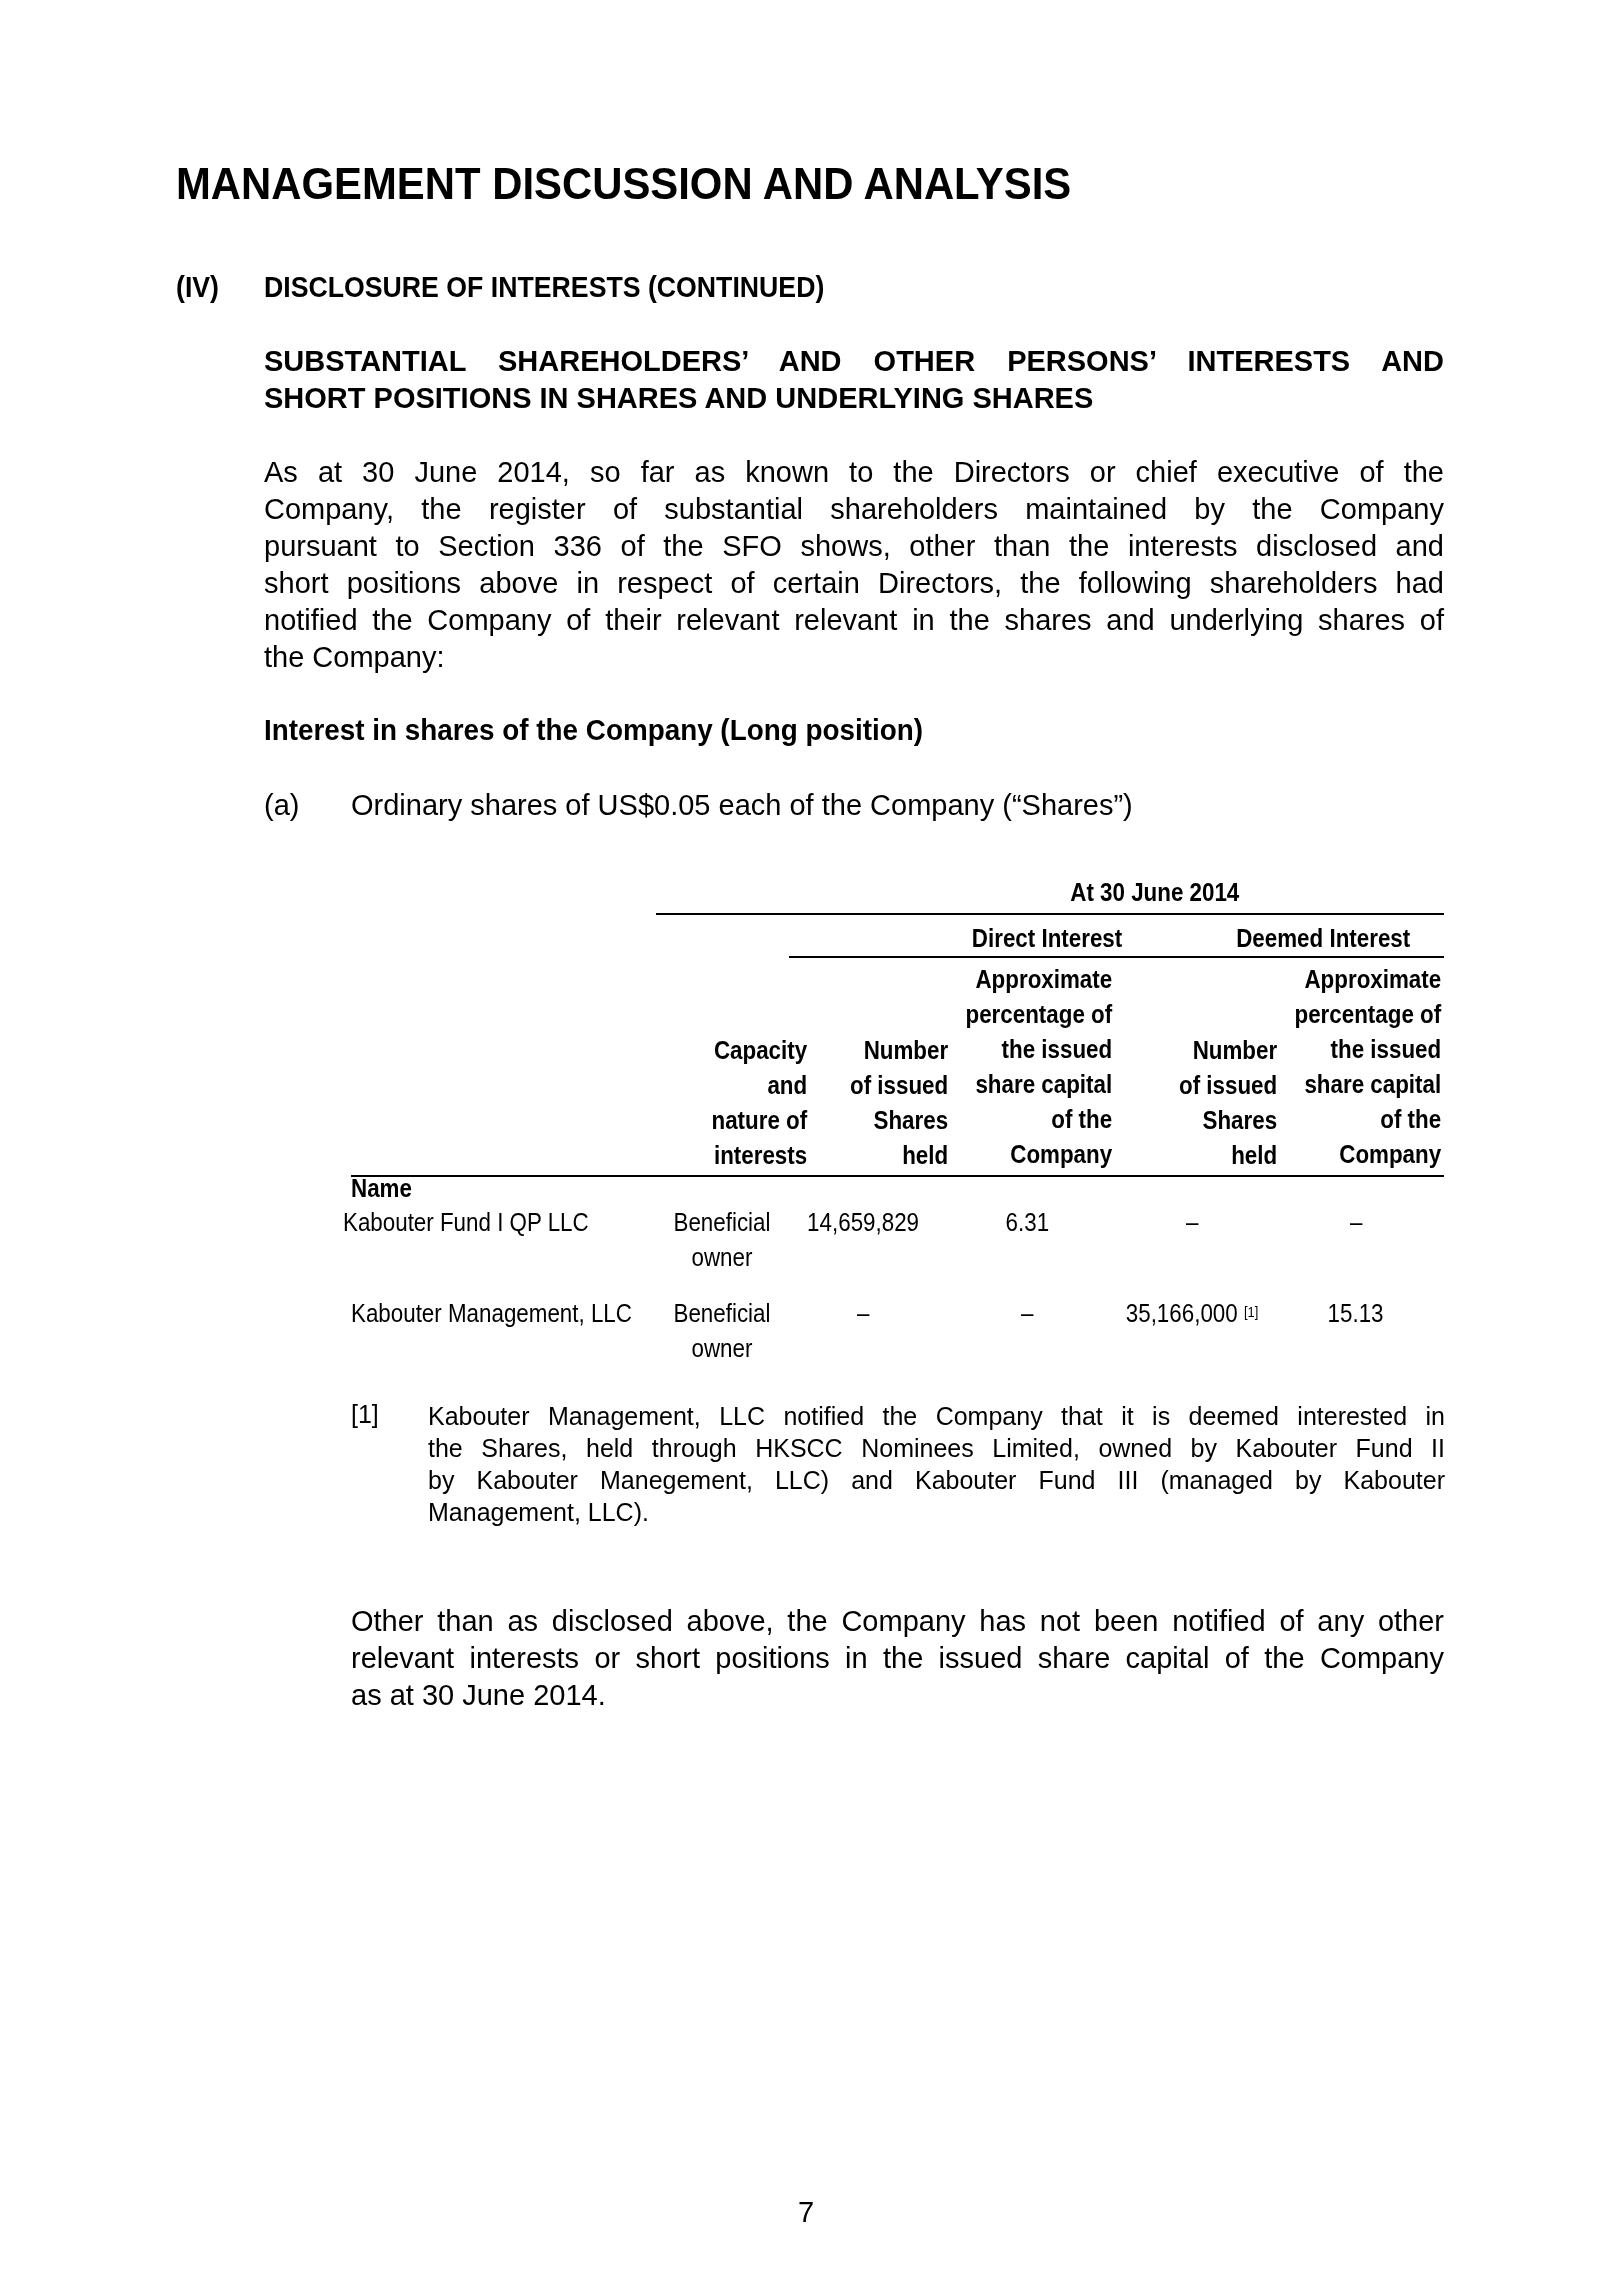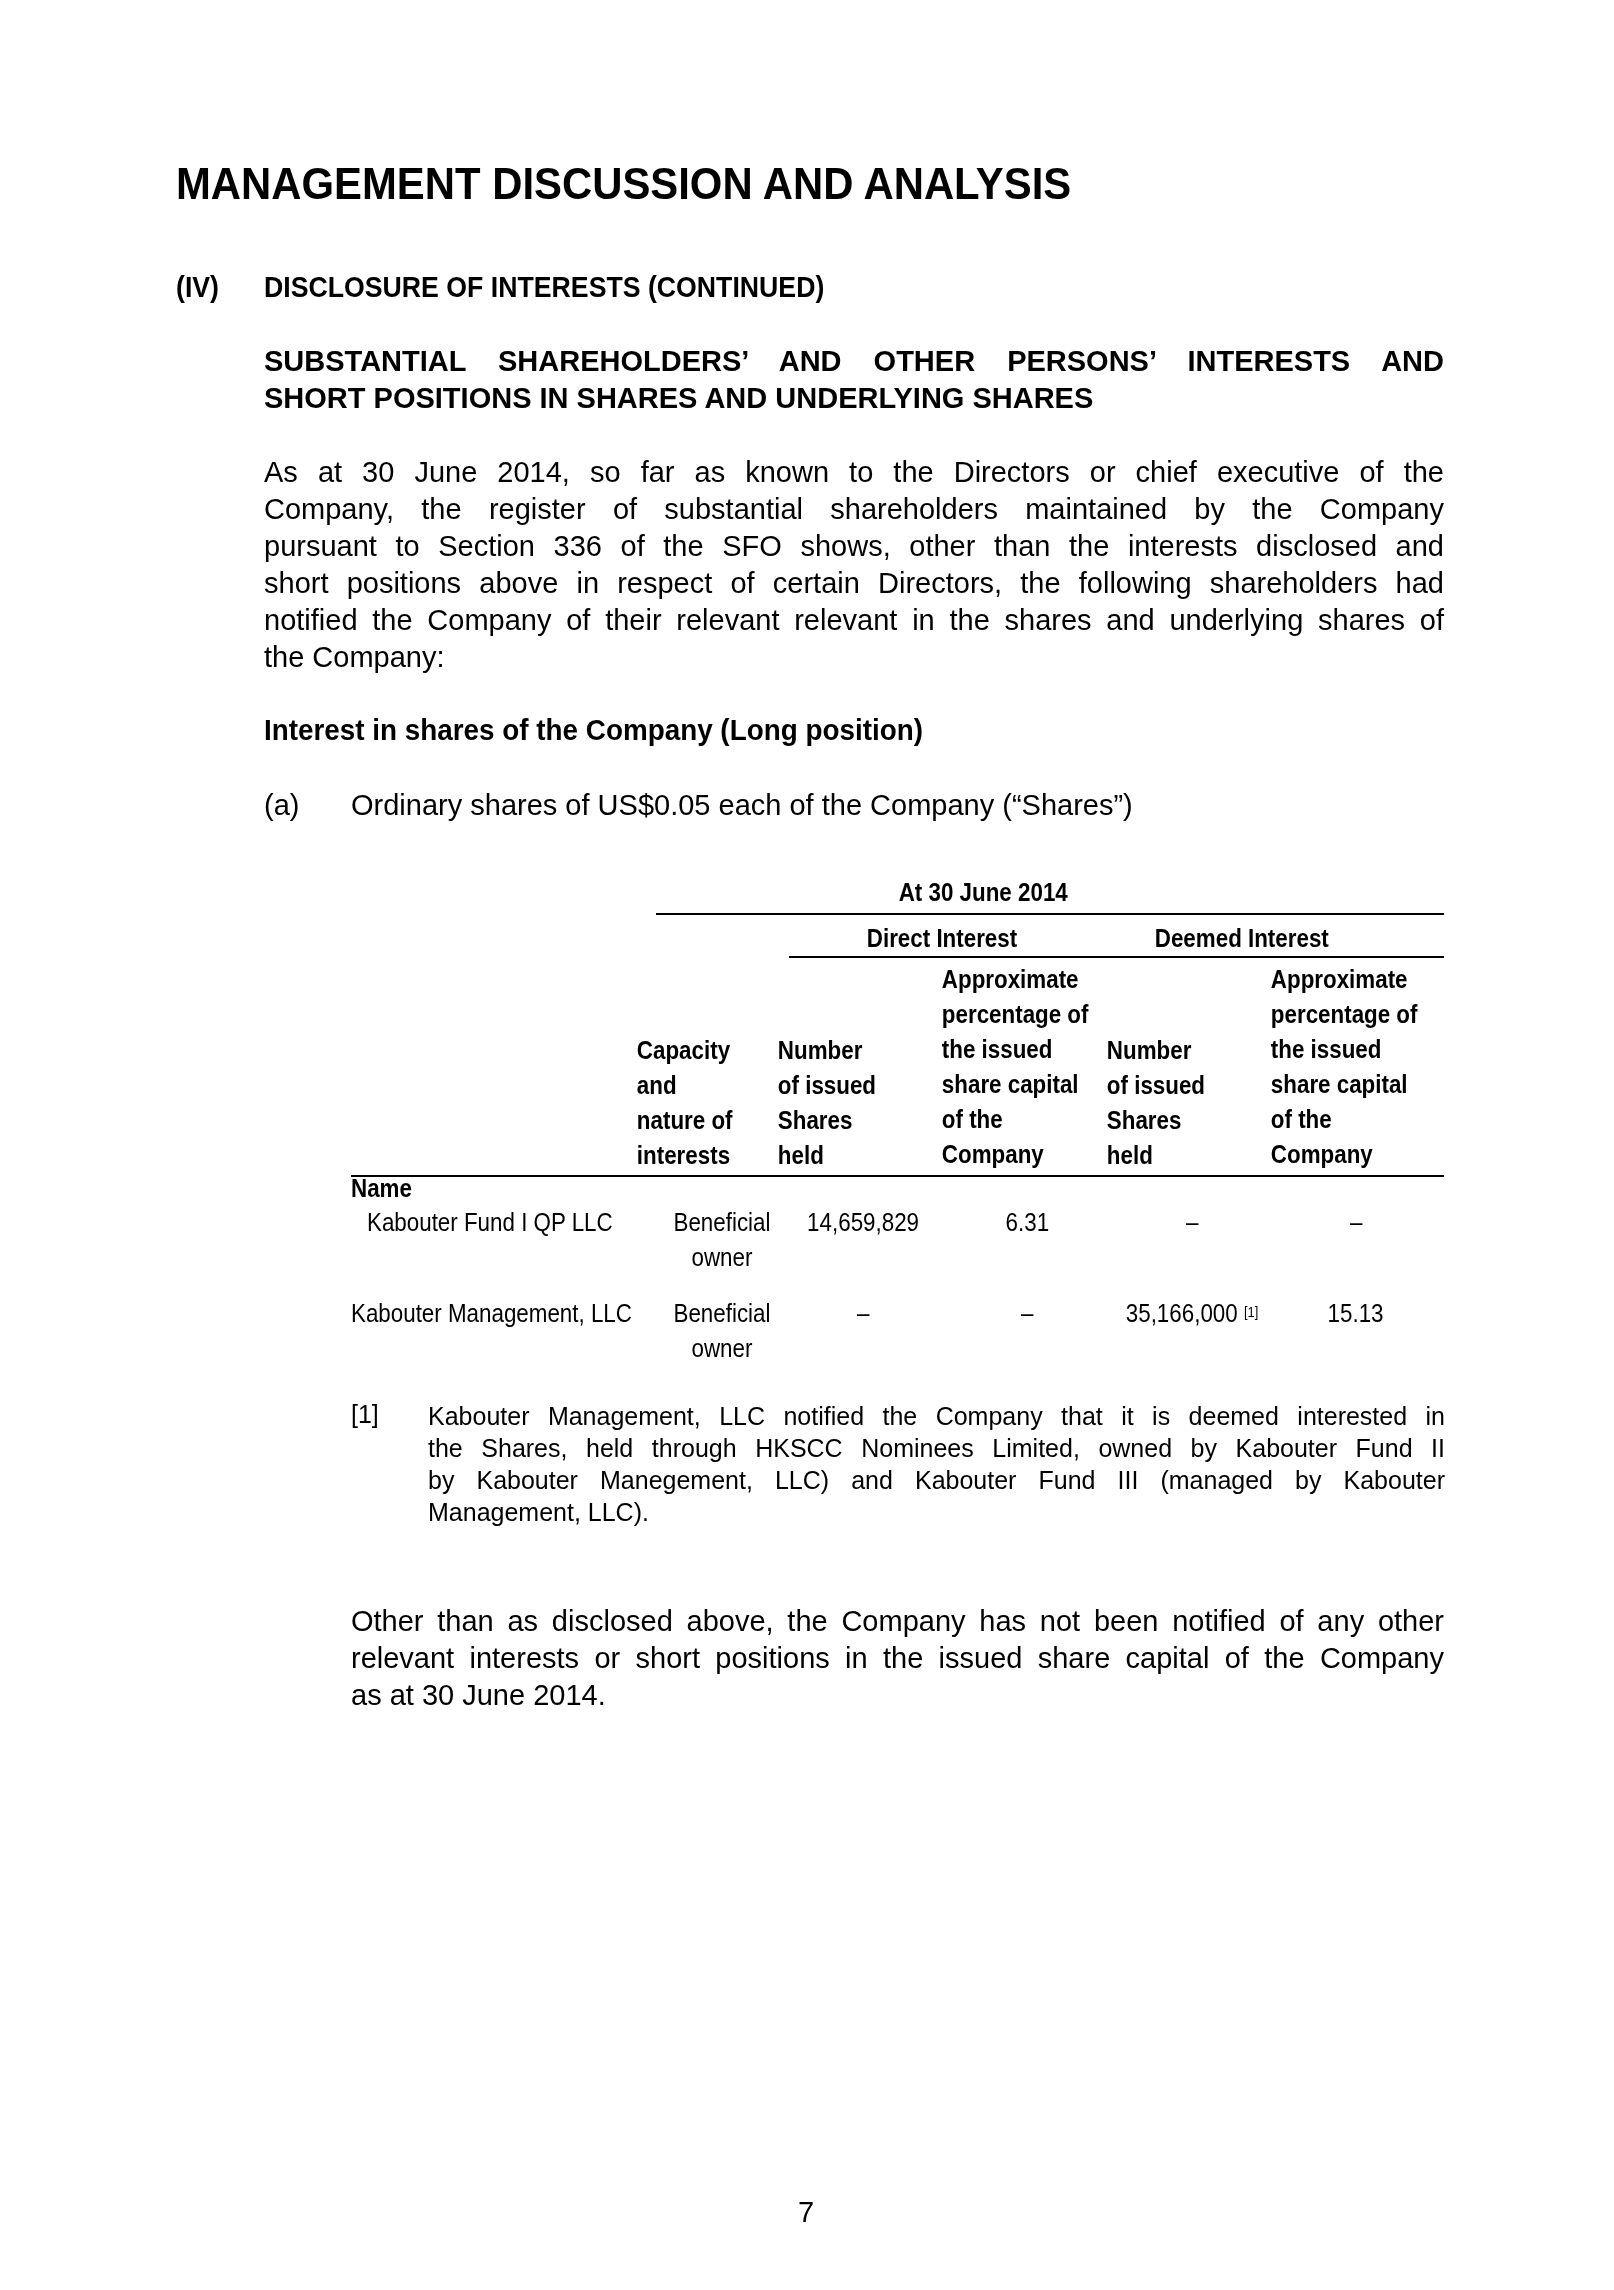--- a/index.html
+++ b/index.html
@@ -12,21 +12,21 @@
   .sub-heading { left:264px; top:343px; width:1180px; font-size:29px; font-weight:bold; line-height:37px; white-space:normal; text-align:justify; text-align-last:left; }
   .sub-heading span { display:block; text-align:justify; text-align-last:justify; }
   .sub-heading span.last { text-align-last:left; }
   .para { left:264px; top:454px; width:1180px; font-size:29px; line-height:37px; white-space:normal; }
   .para span { display:block; text-align:justify; text-align-last:justify; }
   .para span.last { text-align-last:left; }
   .int-heading { left:264px; top:714px; font-size:29px; font-weight:bold; transform:scaleX(0.96); transform-origin:left top;}
   .item-a-label { left:264px; top:789px; font-size:29px; }
   .item-a-text { left:351px; top:789px; font-size:29px; }
   .hline { position:absolute; background:#000; height:2px; }
-  .col { position:absolute; text-align:left; width:198px; line-height:35px; font-size:26px; font-weight:bold; }
+  .col { position:absolute; text-align:right; width:198px; line-height:35px; font-size:26px; font-weight:bold; }
   .col span { display:block; transform:scaleX(0.86); }
   .cell { position:absolute; font-size:26px; line-height:35px; white-space:nowrap; }
   .cell.c { text-align:center; width:198px; }
   .cell .sq { display:inline-block; transform:scaleX(0.86); transform-origin:center top; }
   .cell.l .sq { transform-origin:left top; }
   sup.fn { font-size:15px; vertical-align:top; position:relative; top:-2px; }
 
   .foot-mark { left:351px; top:1400px; font-size:25px; }
   .foot-text { left:428px; top:1400px; width:1017px; font-size:25px; line-height:32px; white-space:normal; }
   .foot-text span { display:block; text-align:justify; text-align-last:justify; }
@@ -117,21 +117,21 @@
     <span>percentage of</span>
     <span>the issued</span>
     <span>share capital</span>
     <span>of the</span>
     <span>Company</span>
   </div>
 
   <div class="hline" style="left:351px; top:1175px; width:1093px;"></div>
 
   <div>
-    <div class="cell l" style="left:367px; top:1205px;">
+    <div class="cell l" style="left:343px; top:1205px;">
       <span class="sq">Kabouter Fund I QP LLC</span>
     </div>
     <div class="cell c" style="left:623px; top:1205px;">
       <span class="sq" style="display:block;">Beneficial</span>
       <span class="sq" style="display:block;">owner</span>
     </div>
     <div class="cell c" style="left:764px; top:1205px;">
       <span class="sq">14,659,829</span>
     </div>
     <div class="cell c" style="left:928px; top:1205px;">

